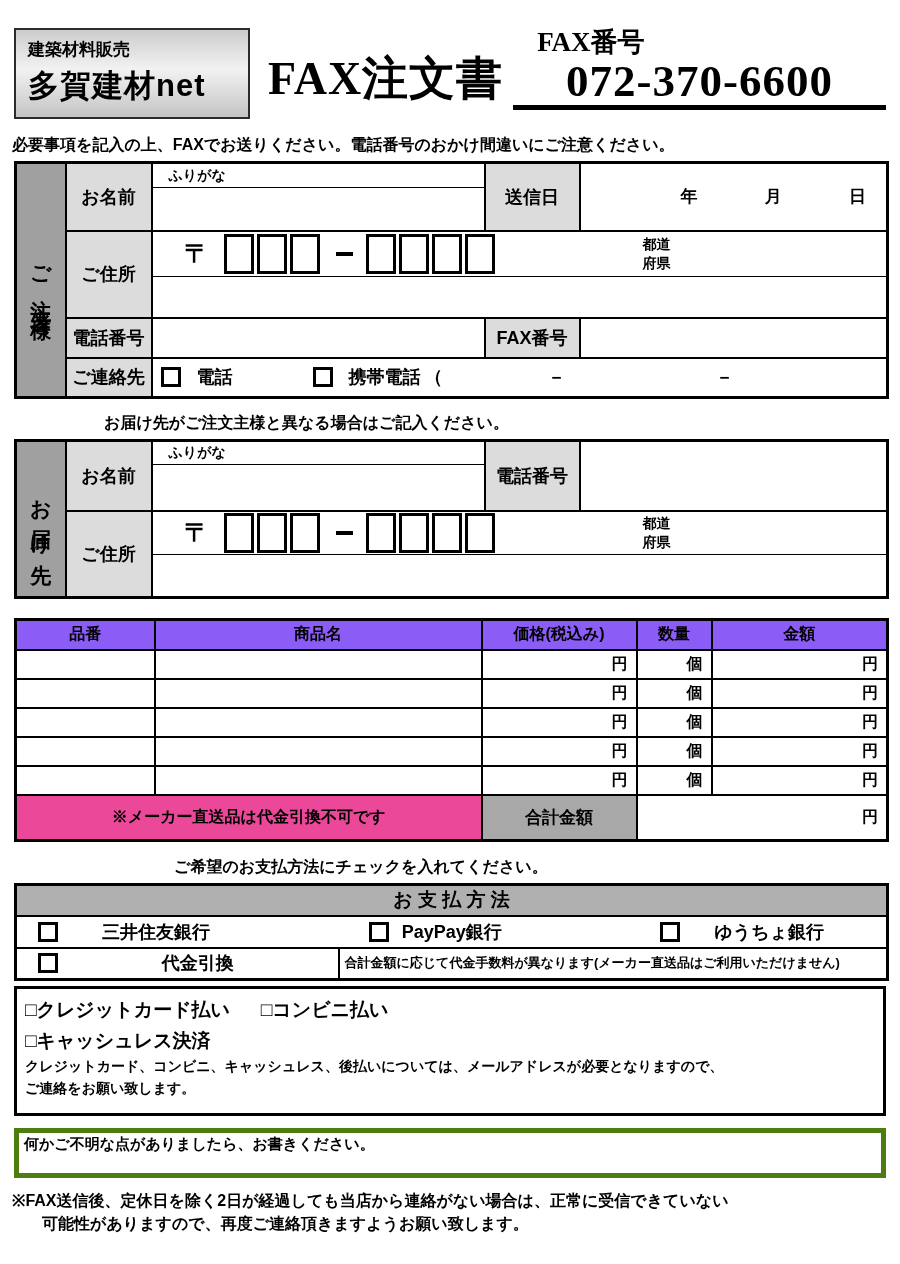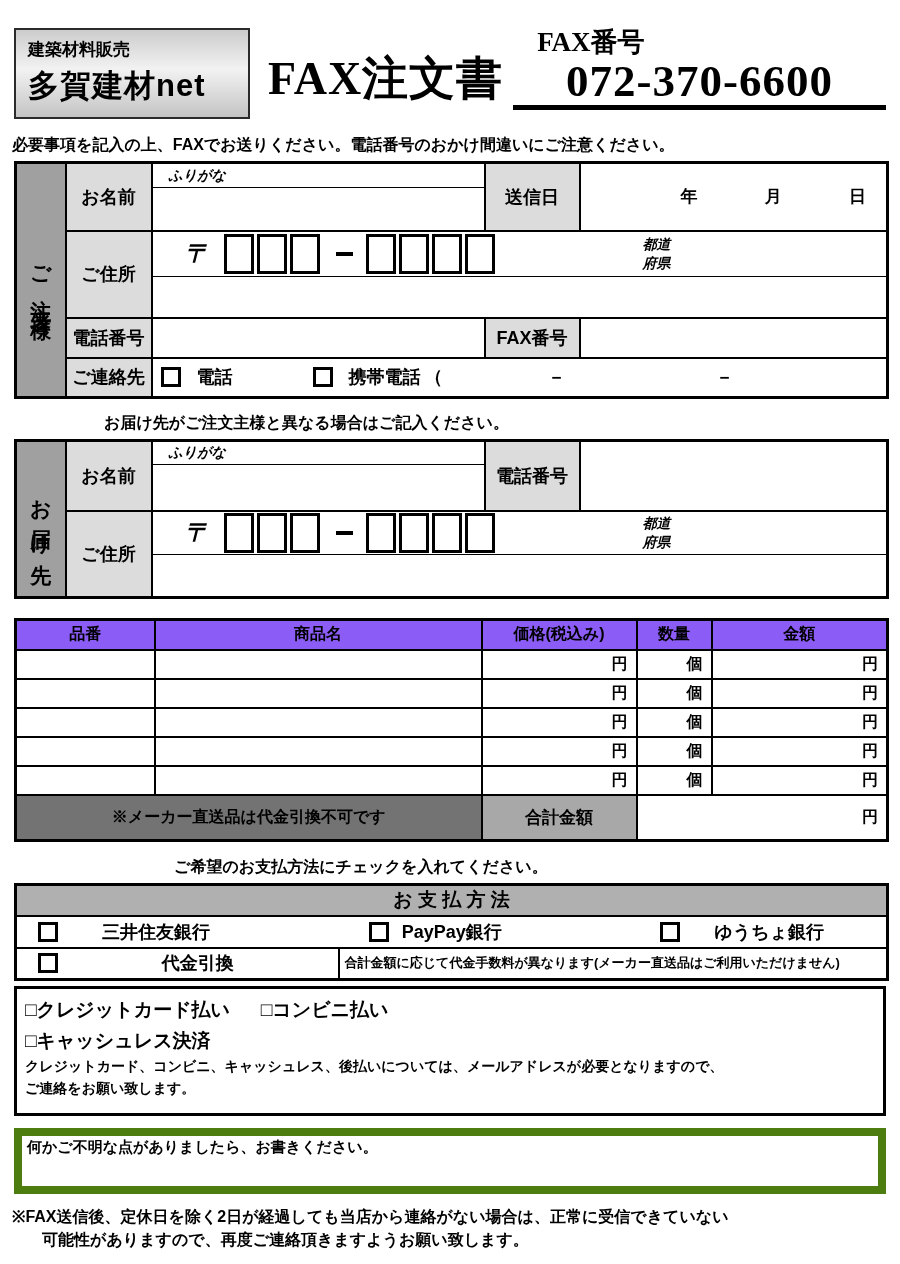--- a/index.html
+++ b/index.html
@@ -37,21 +37,21 @@
   
   table { border-collapse: collapse; table-layout: fixed; width: 872px; margin-left: 14px; border: 3px solid #000; }
   td { border: 2px solid #000; padding: 0; vertical-align: middle; }
   .strip { background: #a0a0a0; text-align: center; vertical-align: middle; }
   .vtext {
     writing-mode: vertical-rl; text-orientation: upright;
     font-weight: 700; font-size: 21px; letter-spacing: 7px; margin: 0 auto;
   }
   .glabel { background: #dcdcdc; font-weight: 700; text-align: center; font-size: 18px; }
   .furigana-cell { font-size: 14px; font-weight: 700; padding-left: 16px; text-align: left; }
-  .bb-thin { border-bottom: 1px solid #000; font-style: italic; }
+  .bb-thin { border-bottom: 1px solid #000; }
   .bt-thin { border-top: 1px solid #000; }
 
   .date-flex { display: flex; justify-content: space-between; padding: 0 20px 0 100px; font-weight: 700; font-size: 17px; }
 
   .postal-cell { position: relative; }
   .postal-flex { display: flex; align-items: center; padding-left: 32px; }
   .pmark { font-size: 25px; font-weight: 700; margin-right: 14px; }
   .pbox { width: 30px; height: 40px; border: 3px solid #000; background: #fff; margin-right: 3px; flex: none; }
   .pdash { width: 17px; height: 4px; background: #000; margin: 0 13px; flex: none; }
   .pref { position: absolute; left: 490px; top: 50%; transform: translateY(-50%);
@@ -64,21 +64,21 @@
   .contact-flex .c2 { margin-left: 80px; }
   .contact-flex .t2 { margin-left: 16px; }
   .contact-flex .par { margin-left: 4px; }
   .contact-flex .d1 { margin-left: 105px; }
   .contact-flex .d2 { margin-left: 150px; }
 
   
   .phead td { background: #8b5cf6; font-weight: 700; text-align: center; font-size: 16px; }
   .prow td { font-weight: 700; font-size: 16px; }
   .r { text-align: right; padding-right: 8px; }
-  .total-note { background: #737373; font-weight: 700; text-align: center; font-size: 16px; }
+  .total-note { background: #ec4899; font-weight: 700; text-align: center; font-size: 16px; }
   .total-label { background: #a8a8a8; font-weight: 700; text-align: center; font-size: 17px; }
 
   .mid-note { margin: 14px 0 5px 104px; font-size: 16px; font-weight: 700; }
   .pay-note { margin: 15px 0 5px 174px; font-size: 16px; font-weight: 700; }
 
   
   .pay-head { background: #b0b0b0; text-align: center; font-weight: 700; font-size: 19px; }
   .banks-flex { display: flex; align-items: center; justify-content: space-between; padding: 0 62px 0 21px; }
   .bank-group { display: flex; align-items: center; }
   .bank-group span.lbl { font-size: 18px; font-weight: 700; }
@@ -93,21 +93,21 @@
   .options-box {
     margin: 5px 14px 0 14px; border: 3px solid #000; height: 130px;
     padding: 5px 8px; font-family: "Liberation Serif", serif;
   }
   .opt-line { font-size: 19px; font-weight: 700; line-height: 31px; white-space: nowrap; }
   .opt-line .second { margin-left: 26px; }
   .opt-note { font-size: 14px; font-weight: 600; line-height: 22px; white-space: nowrap; }
 
   
   .comment-box {
-    margin: 12px 14px 0 14px; border: 8px solid #4d7c0f; height: 66px;
+    margin: 12px 14px 0 14px; border: 5px solid #4d7c0f; height: 50px;
     font-family: "Liberation Serif", serif; font-size: 15px; font-weight: 600;
     padding: 2px 5px;
   }
   .footer { margin: 11px 0 0 12px; font-weight: 700; font-size: 16px; }
   .footer .fline { margin-bottom: 9px; }
   .footer .tight { margin-bottom: 2px; }
   .indent { padding-left: 30px; }
 </style>
 </head>
 <body>

